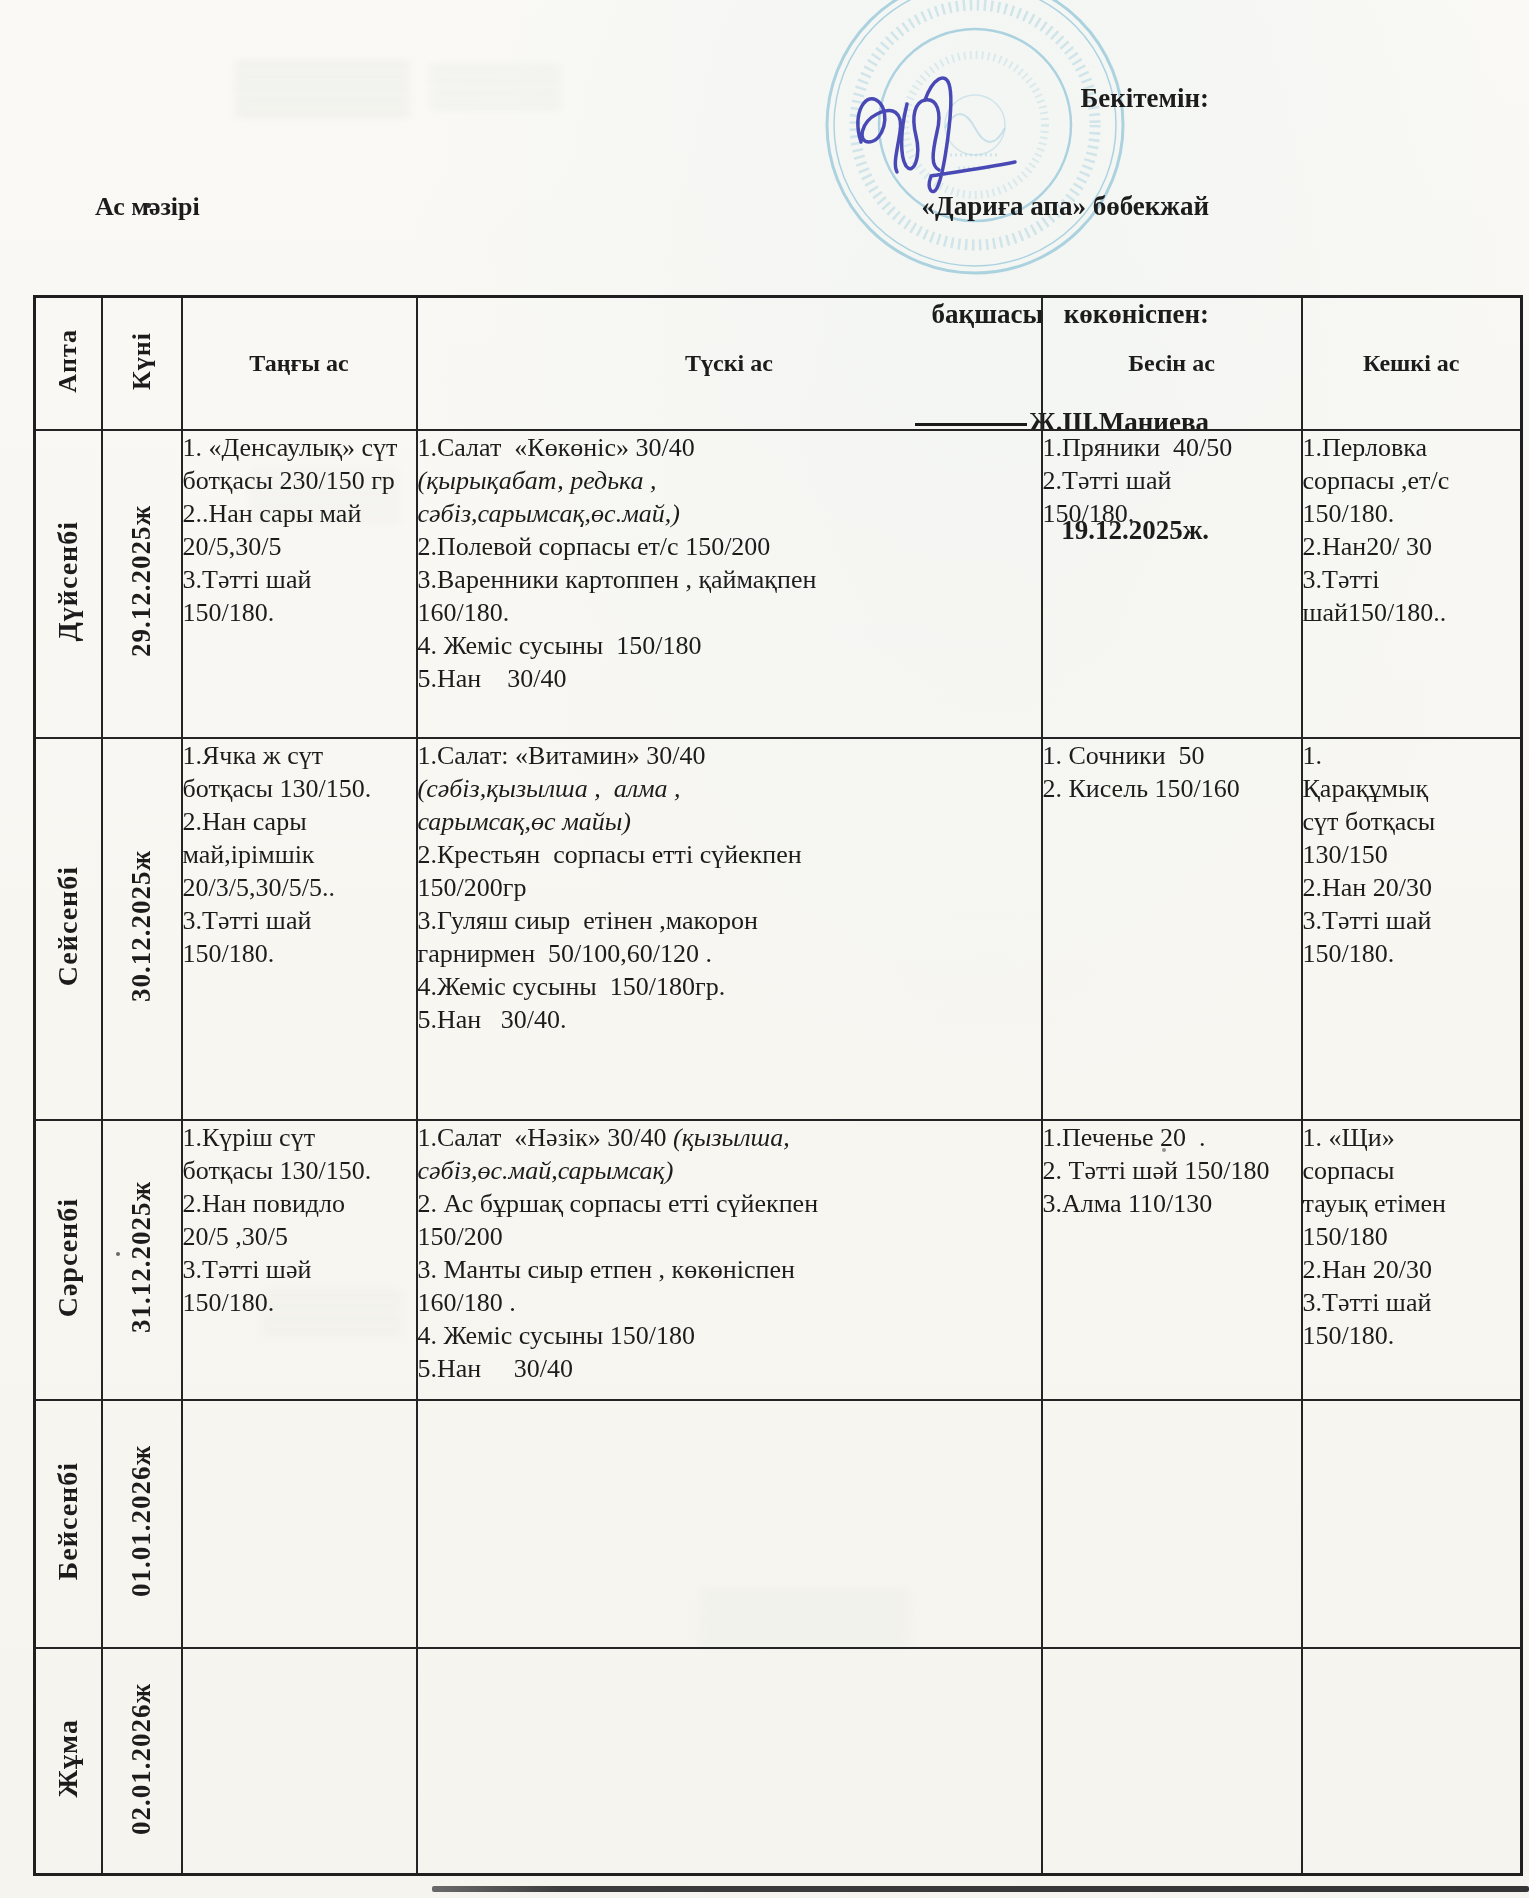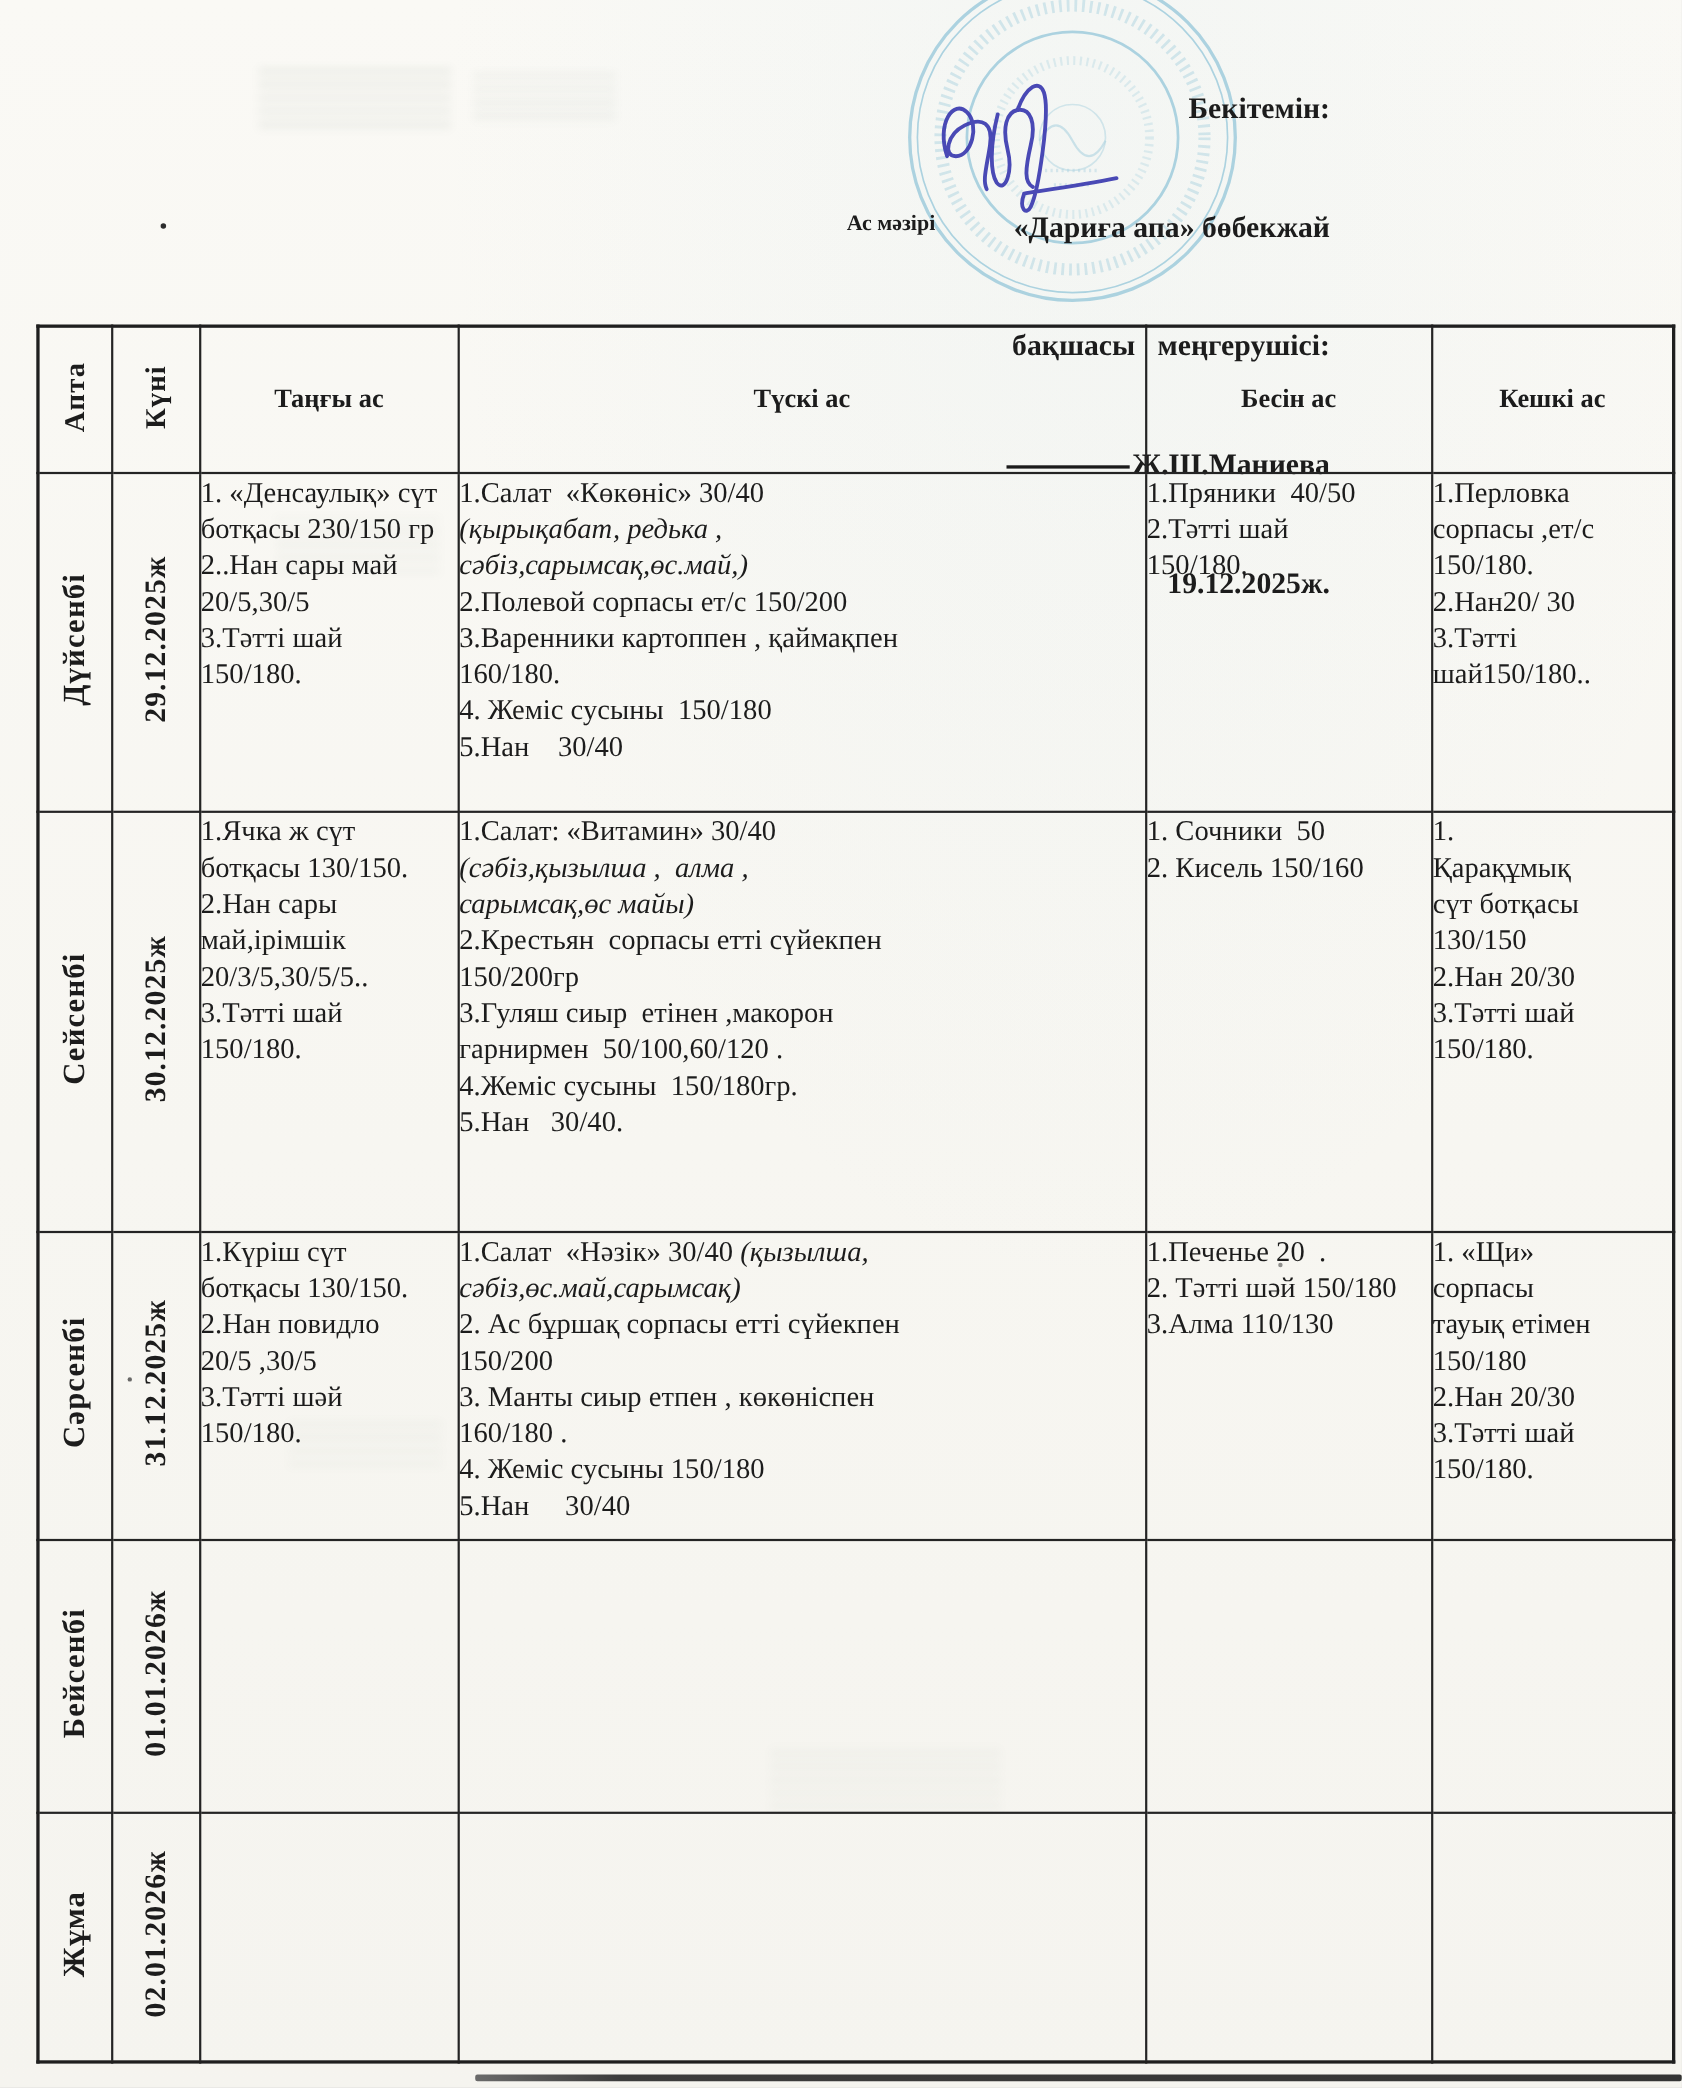--- a/index.html
+++ b/index.html
@@ -24,21 +24,21 @@
   }
   .sig-underline{
     display:inline-block;width:112px;height:0;
     border-bottom:3px solid #1a1a1a;
     vertical-align:baseline;margin-right:2px;
     transform:translateY(-5px);
   }
   
   .doc-title{
     position:absolute;top:192px;left:95px;width:1430px;
-    text-align:center;font-weight:bold;font-size:20px;
+    text-align:left;font-weight:bold;font-size:26px;
   }
   
   .stamp{position:absolute;left:800px;top:-50px;opacity:.58;pointer-events:none;}
   .signature{position:absolute;left:845px;top:56px;pointer-events:none;}
   
   .menu-table{
     position:absolute;top:295px;left:33px;width:1487px;
     border-collapse:collapse;table-layout:fixed;
     border:3px solid #1f1f1f;
   }
@@ -118,21 +118,21 @@
     <g fill="none" stroke="#3b3bb0" stroke-width="3.5" stroke-linecap="round" opacity="0.92">
       <path d="M16,86 C6,56 22,34 34,46 C46,58 38,86 24,86 C12,86 16,66 32,58 C48,50 58,56 55,76 C52,96 48,108 52,116"></path>
       <path d="M62,48 C55,76 55,100 61,110 C69,120 76,100 71,80 C66,60 70,46 80,44 C92,42 97,56 92,76 C87,98 86,110 94,114"></path>
       <path d="M80,44 C88,22 100,16 104,28 C110,46 99,118 92,132 C88,140 81,134 86,120 C98,118 140,112 170,106"></path>
     </g>
   </svg>
 
   <div class="approval">
     <div>Бекітемін:</div>
     <div>«Дариға апа» бөбекжай</div>
-    <div>бақшасы   меңгерушісі:</div>
+    <div>бақшасы   көкөніспен:</div>
     <div><span class="sig-underline"></span><span>Ж.Ш.Маниева</span></div>
     <div>19.12.2025ж.</div>
   </div>
 
   <div class="doc-title">Ас мәзірі</div>
 
   <div class="speck sp1"></div>
   <div class="speck sp2"></div>
   <div class="speck sp3"></div>
 

